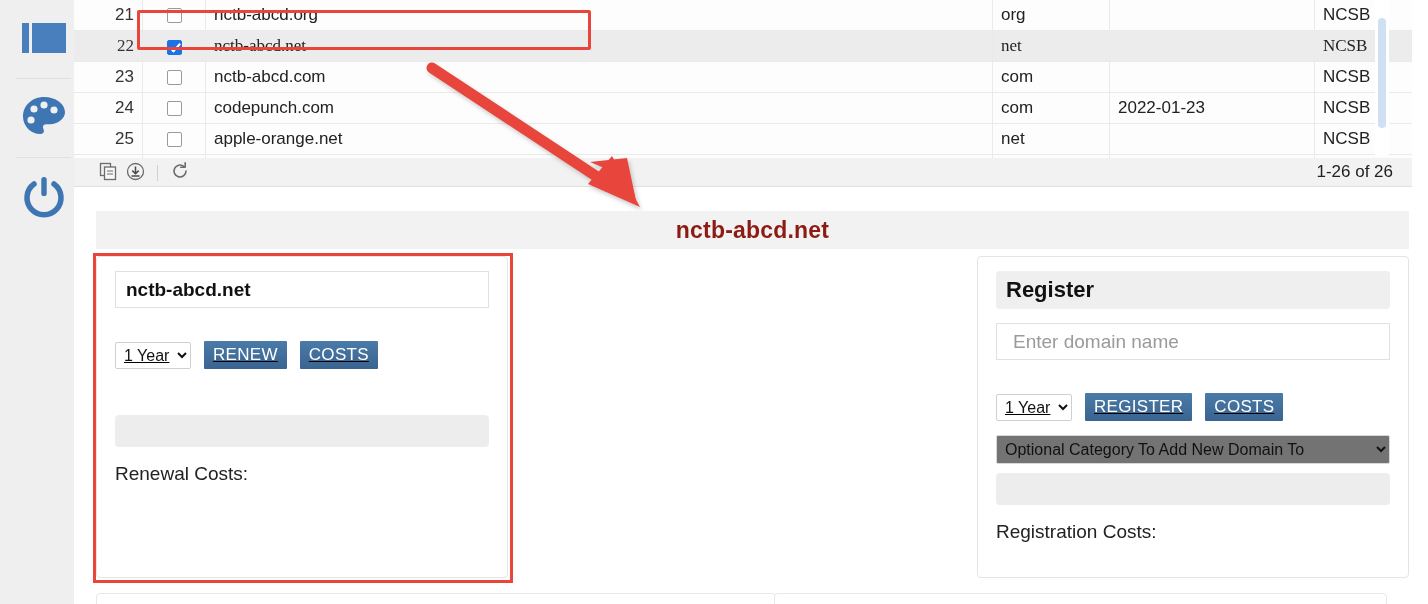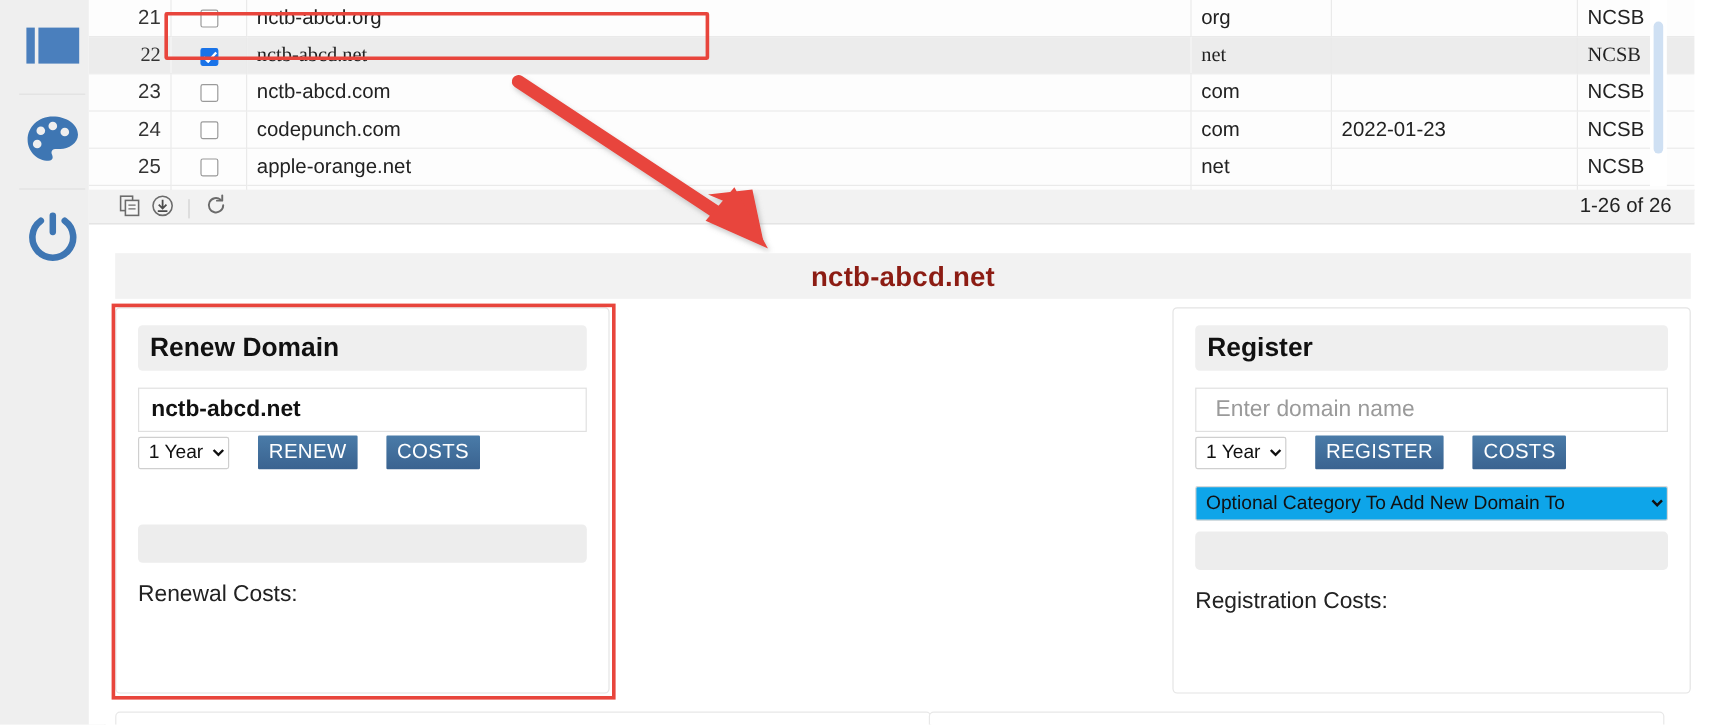--- a/index.html
+++ b/index.html
@@ -131,31 +131,31 @@
 
   .field{
     width:100%;box-sizing:border-box;height:37px;
     border:1px solid #e0e0e0;background:#fff;
     font-size:19px;font-weight:bold;color:#111;
     padding:0 10px;line-height:35px;
     white-space:nowrap;overflow:hidden;
   }
   .field.ph{color:#9a9a9a;font-weight:normal;padding-left:16px;}
 
-  .row-controls{display:flex;align-items:center;gap:24px;margin-top:3px;}
+  .row-controls{display:flex;align-items:center;gap:13px;margin-top:33px;text-decoration:underline;}
 
   select.yr{
     font-family:"Liberation Sans", sans-serif;
     font-size:16px;color:#111;background:#fff;
     border:1px solid #cfcfcf;border-radius:2px;
     height:27px;padding:1px 4px;
   }
   select.cat{
     font-family:"Liberation Sans", sans-serif;
-    font-size:16px;color:#111;background:#0ea5e9;
+    font-size:16px;color:#111;background:#737373;
     border:1px solid #d8d8d8;border-radius:2px;
     height:29px;width:100%;box-sizing:border-box;padding:2px 4px;margin-top:14px;
   }
 
   .btn{
     display:inline-block;border:none;cursor:pointer;
     font-family:"Liberation Sans", sans-serif;
     font-size:17px;color:#ffffff;letter-spacing:.3px;
     padding:3px 9px 4px 9px;
     background:linear-gradient(#4a7ba8,#3a6390);
@@ -352,23 +352,20 @@
   </svg>
 
   <div id="title-bar">
     <span class="t">nctb-abcd.net</span>
   </div>
 
   <div id="panels">
 
     <div class="panel p1">
       <div class="panel-inner">
-        <div class="panel-head">
-          <h2>Renew Domain</h2>
-        </div>
 
         <div class="field">nctb-abcd.net</div>
 
         <div class="row-controls">
           <select class="yr">
             <option>1 Year</option>
           </select>
           <button class="btn">RENEW</button>
           <button class="btn">COSTS</button>
         </div>

